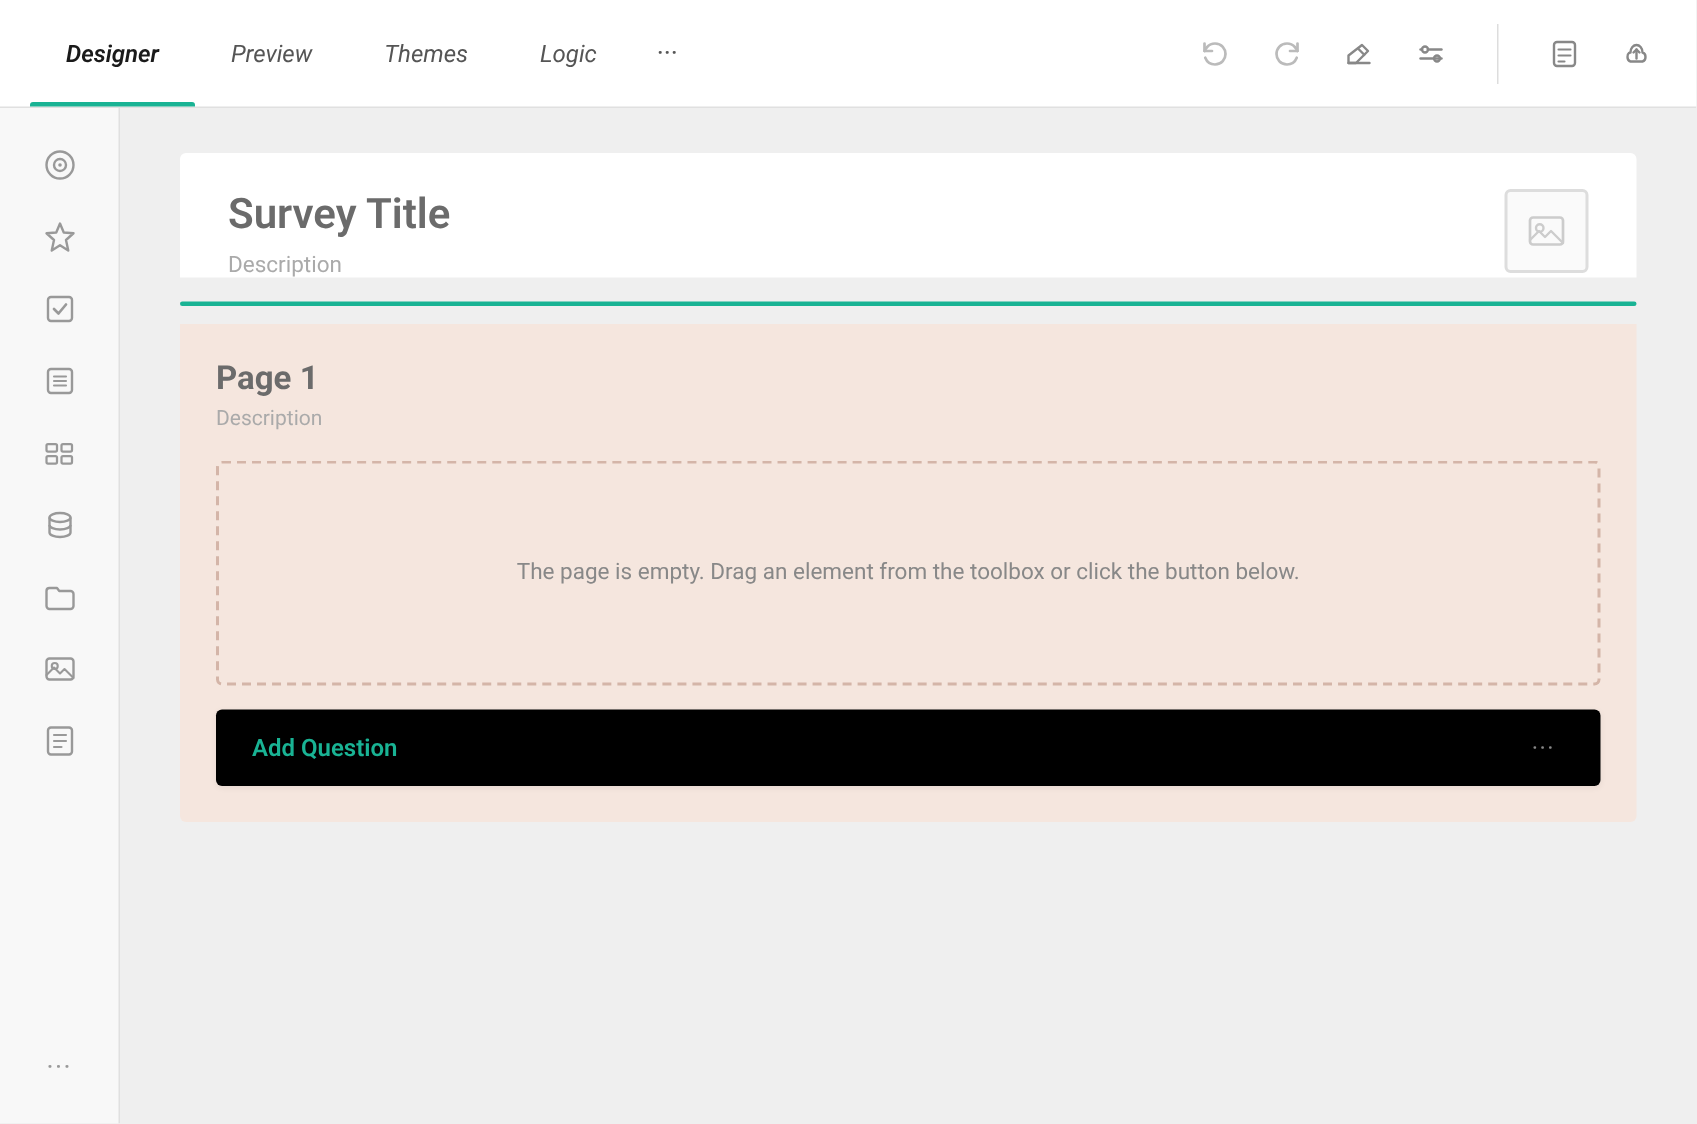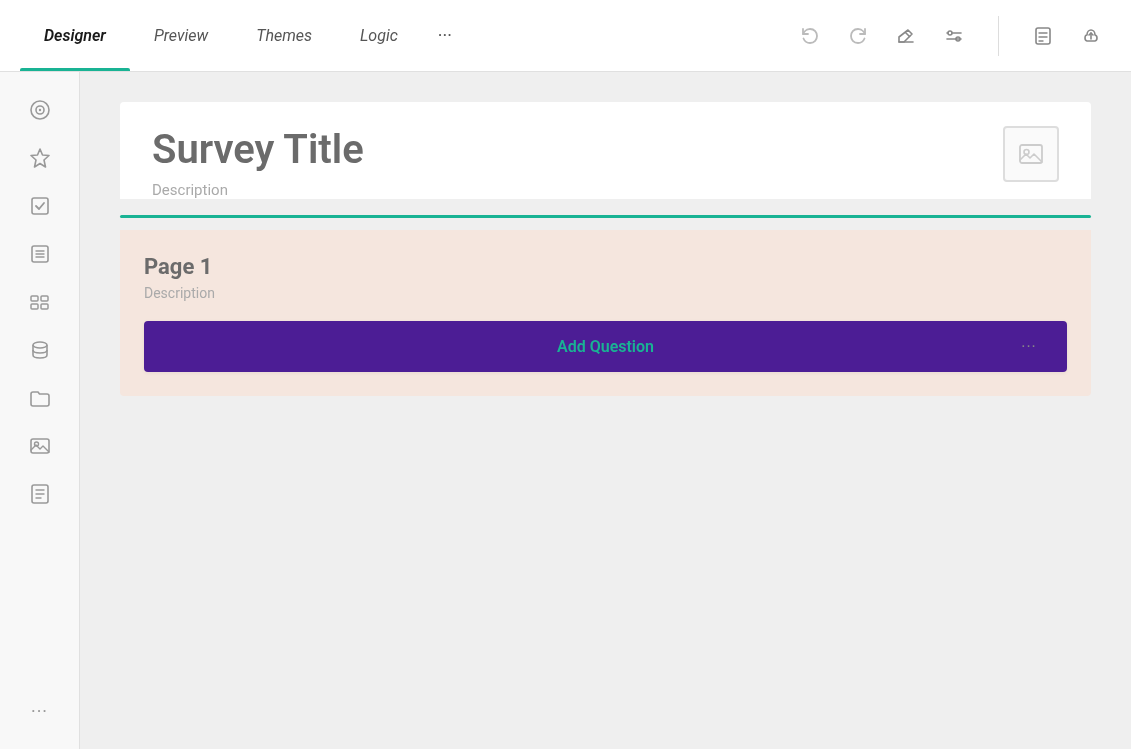--- a/index.html
+++ b/index.html
@@ -146,21 +146,21 @@
 
     
     .survey-header {
       background: #ffffff;
       border-radius: 4px 4px 0 0;
       padding: 24px 32px 0 32px;
       position: relative;
     }
 
     .survey-title-text {
-      font-size: 40px;
+      font-size: 28px;
       font-weight: 600;
       color: #6b6b6b;
       margin-bottom: 8px;
     }
 
     .survey-description {
       font-size: 15px;
       color: #aaa;
       margin-bottom: 16px;
     }
@@ -216,25 +216,25 @@
       text-align: center;
       color: #888;
       font-size: 15px;
       line-height: 1.7;
       background: rgba(255,255,255,0.0);
       margin-bottom: 16px;
     }
 
     
     .add-question-bar {
-      background: #4c1d95;
+      background: #000000;
       border-radius: 4px;
       display: flex;
       align-items: center;
-      justify-content: center;
+      justify-content: flex-start;
       padding: 16px 24px;
       position: relative;
       box-shadow: 0 1px 4px rgba(0,0,0,0.06);
     }
 
     .add-question-label {
       font-size: 16px;
       font-weight: 600;
       color: #19b394;
       cursor: pointer;
@@ -414,20 +414,23 @@
           <polyline points="3,20 9,14 13,18 17,14 25,22" stroke="#ccc" stroke-width="1.6" stroke-linecap="round" stroke-linejoin="round" fill="none"></polyline>
         </svg>
       </div>
     </div>
     <div class="survey-accent-line"></div>
 
     <div class="page-block">
       <div class="page-title">Page 1</div>
       <div class="page-description">Description</div>
 
+      <div class="page-empty-box">
+        <span>The page is empty. Drag an element from the toolbox or click the button below.</span>
+      </div>
 
       <div class="add-question-bar">
         <div class="add-question-label">Add Question</div>
         <div class="add-question-more">
           <span style="font-size:16px;color:#888;letter-spacing:1px;">···</span>
         </div>
       </div>
     </div>
 
   </div>

